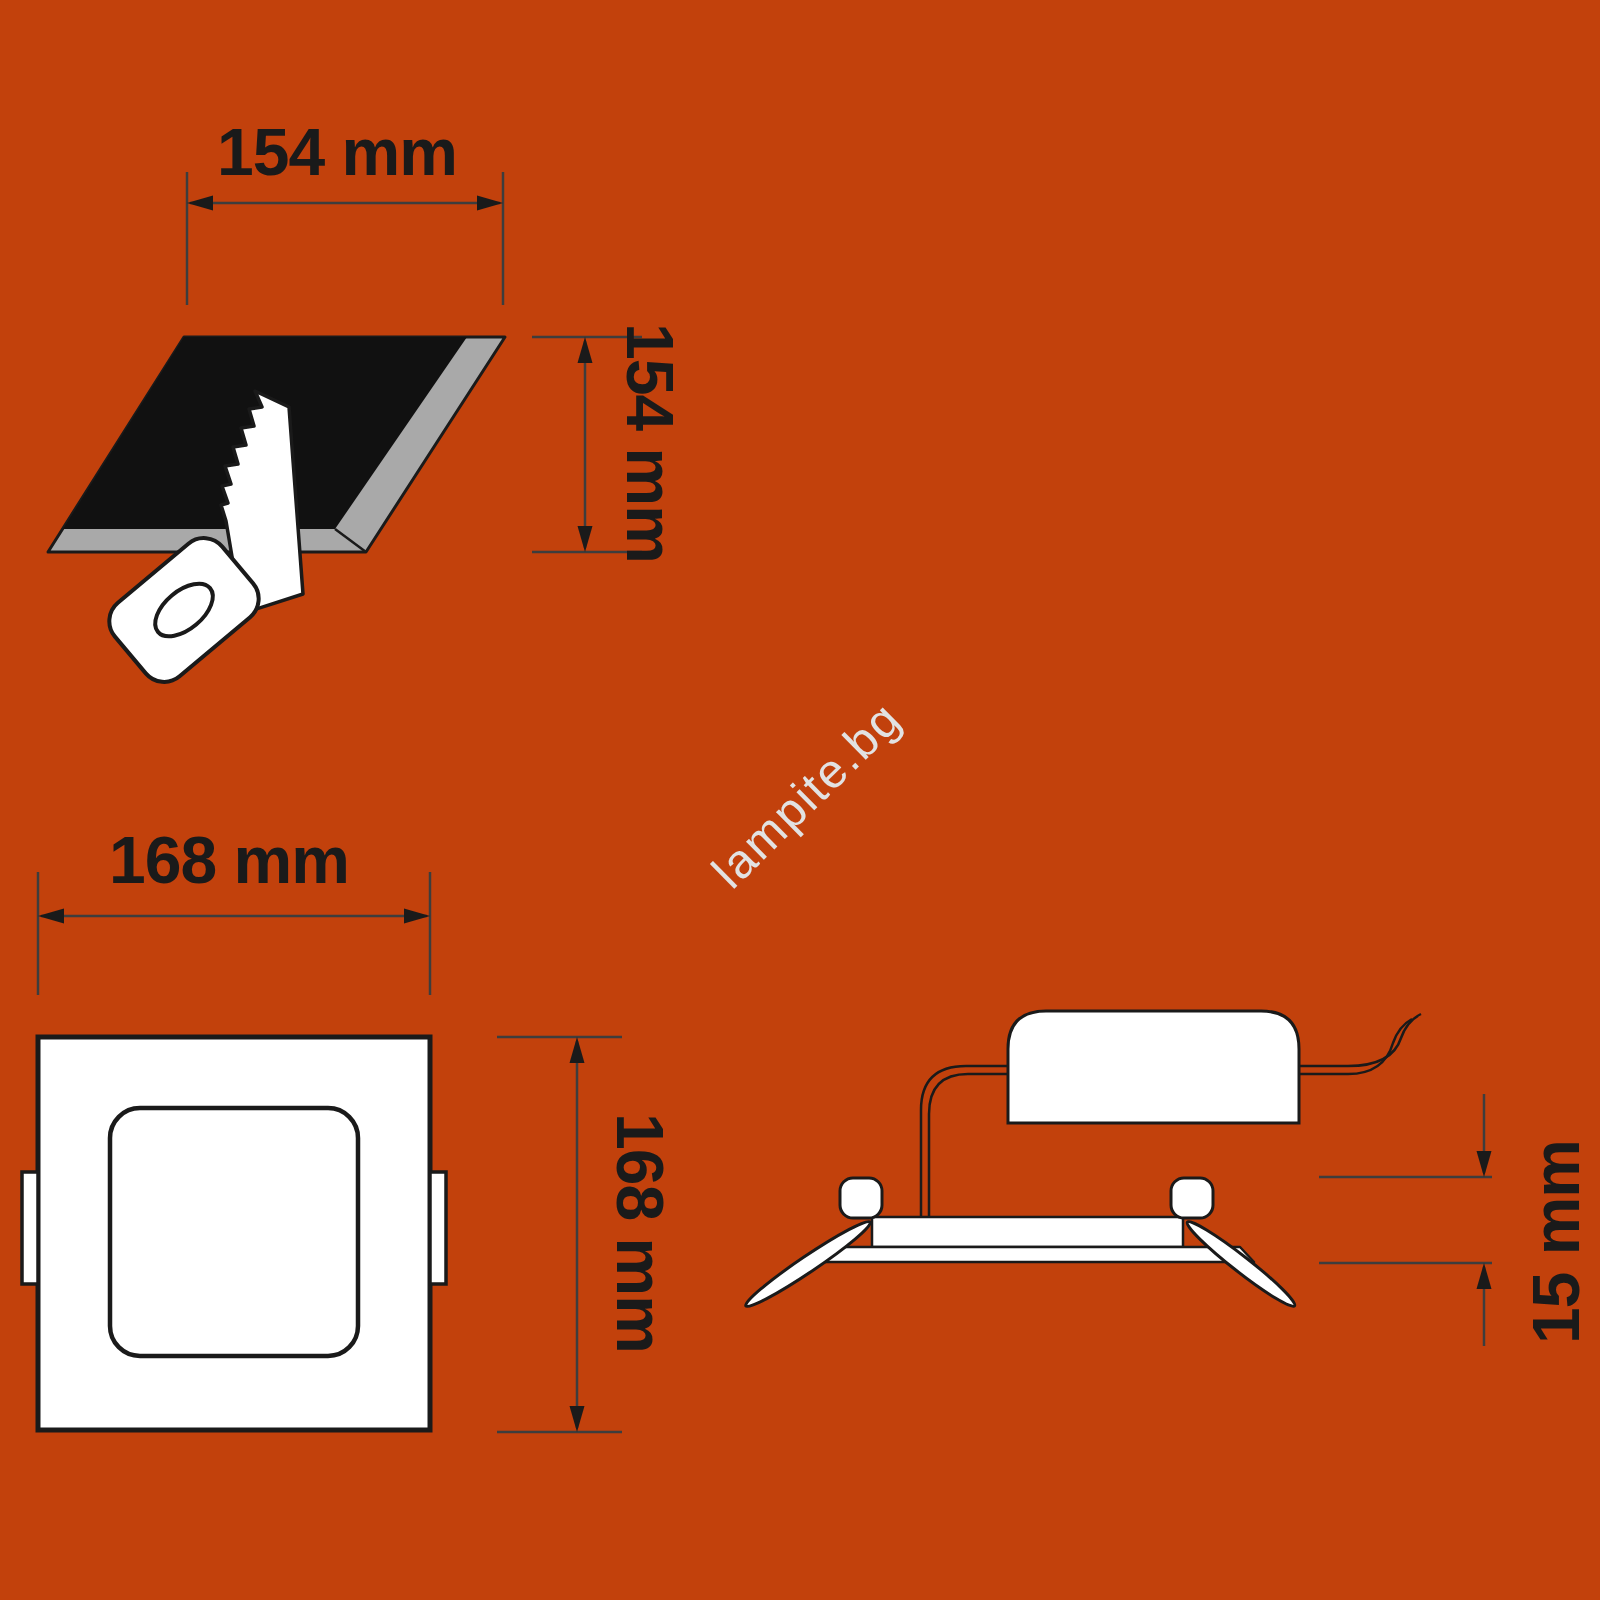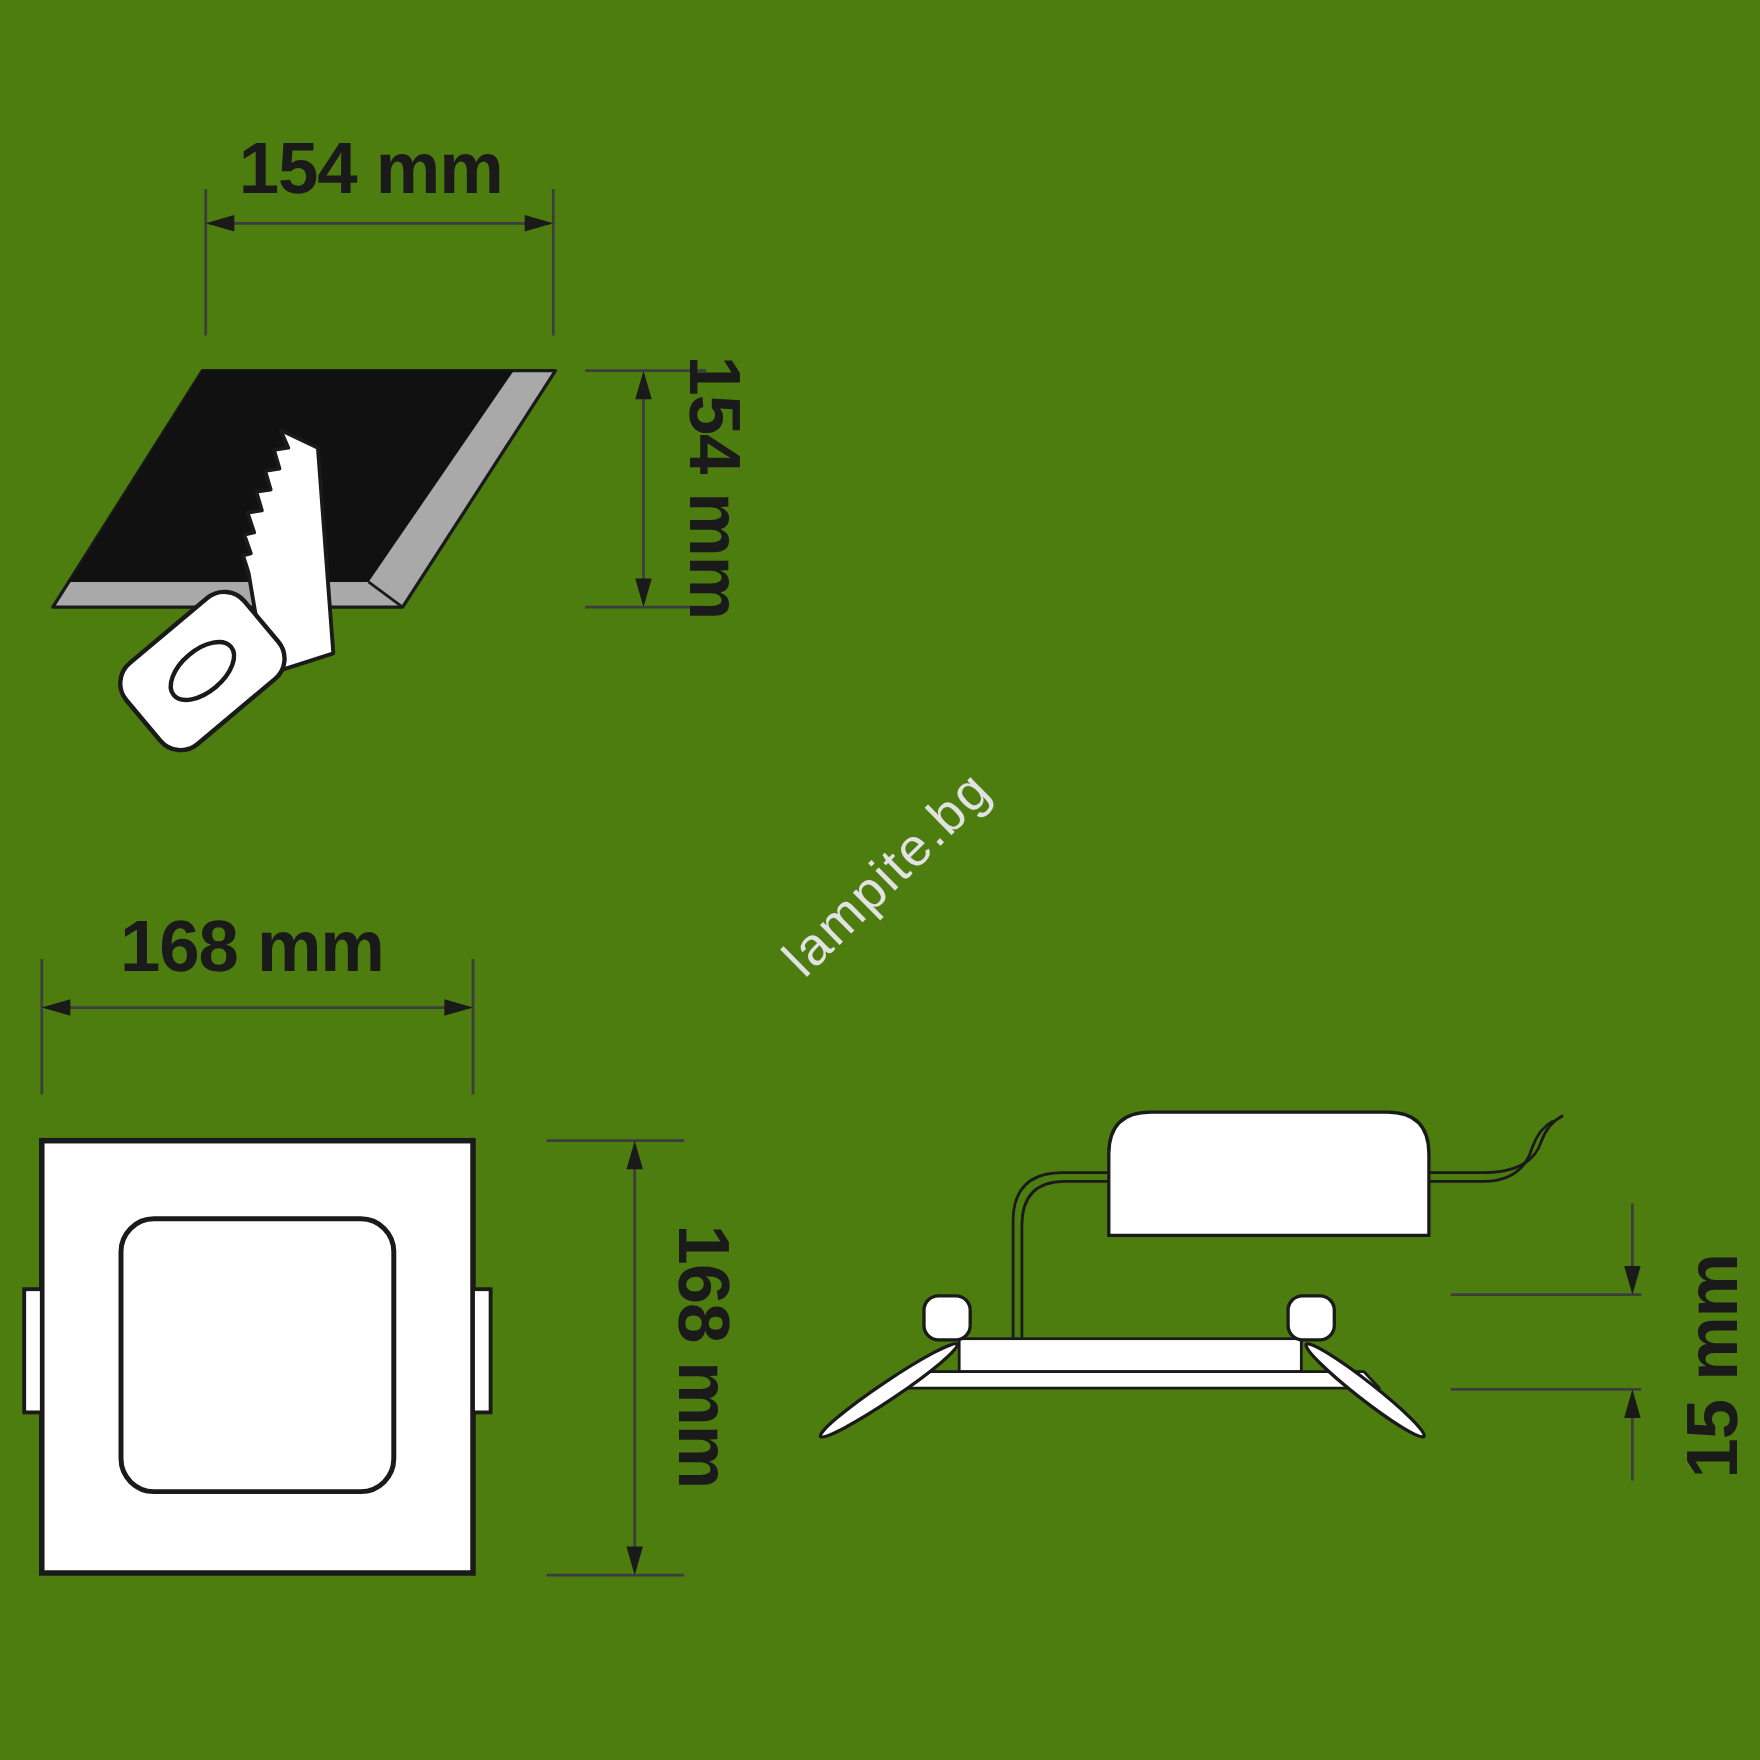--- a/index.html
+++ b/index.html
@@ -1,19 +1,19 @@
 <!DOCTYPE html>
 <html><head>
 <meta charset="utf-8">
 <style>
   html,body{margin:0;padding:0;background:#fff;}
   .canvas{
     position:relative;
     width:1600px;height:1600px;
-    background:#4d7c0f;
+    background:#c2410c;
     overflow:hidden;
     font-family:"Liberation Sans", sans-serif;
   }
   .canvas svg{position:absolute;left:0;top:0;}
   .dim-label{
     position:absolute;
     font-weight:700;
     font-size:66px;
     letter-spacing:-1px;
     color:#1a1a1a;

